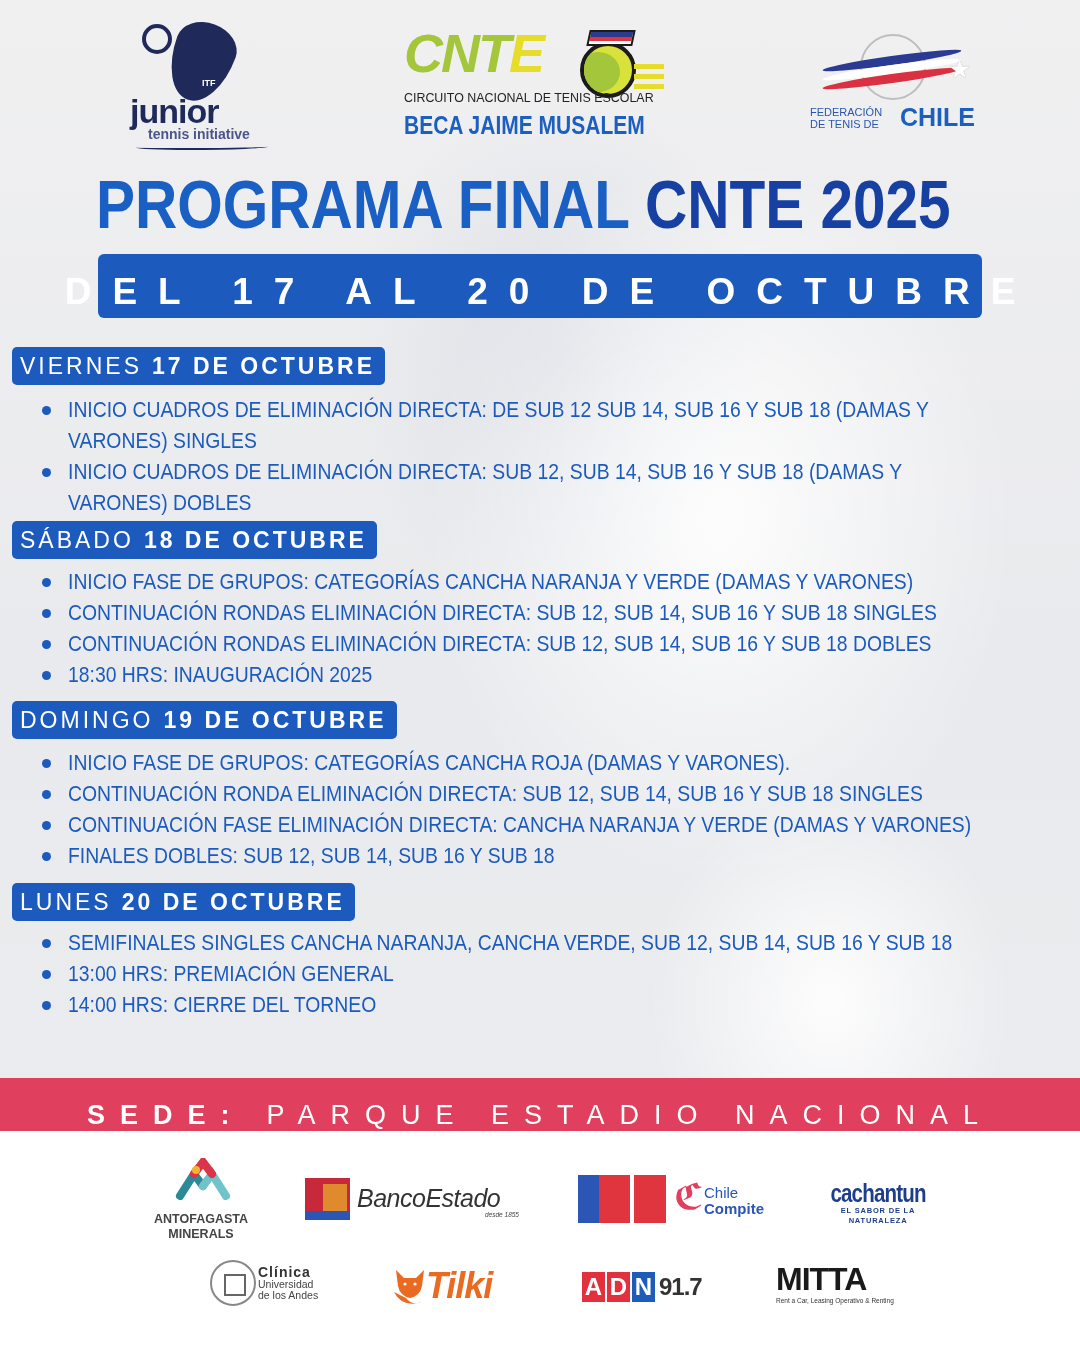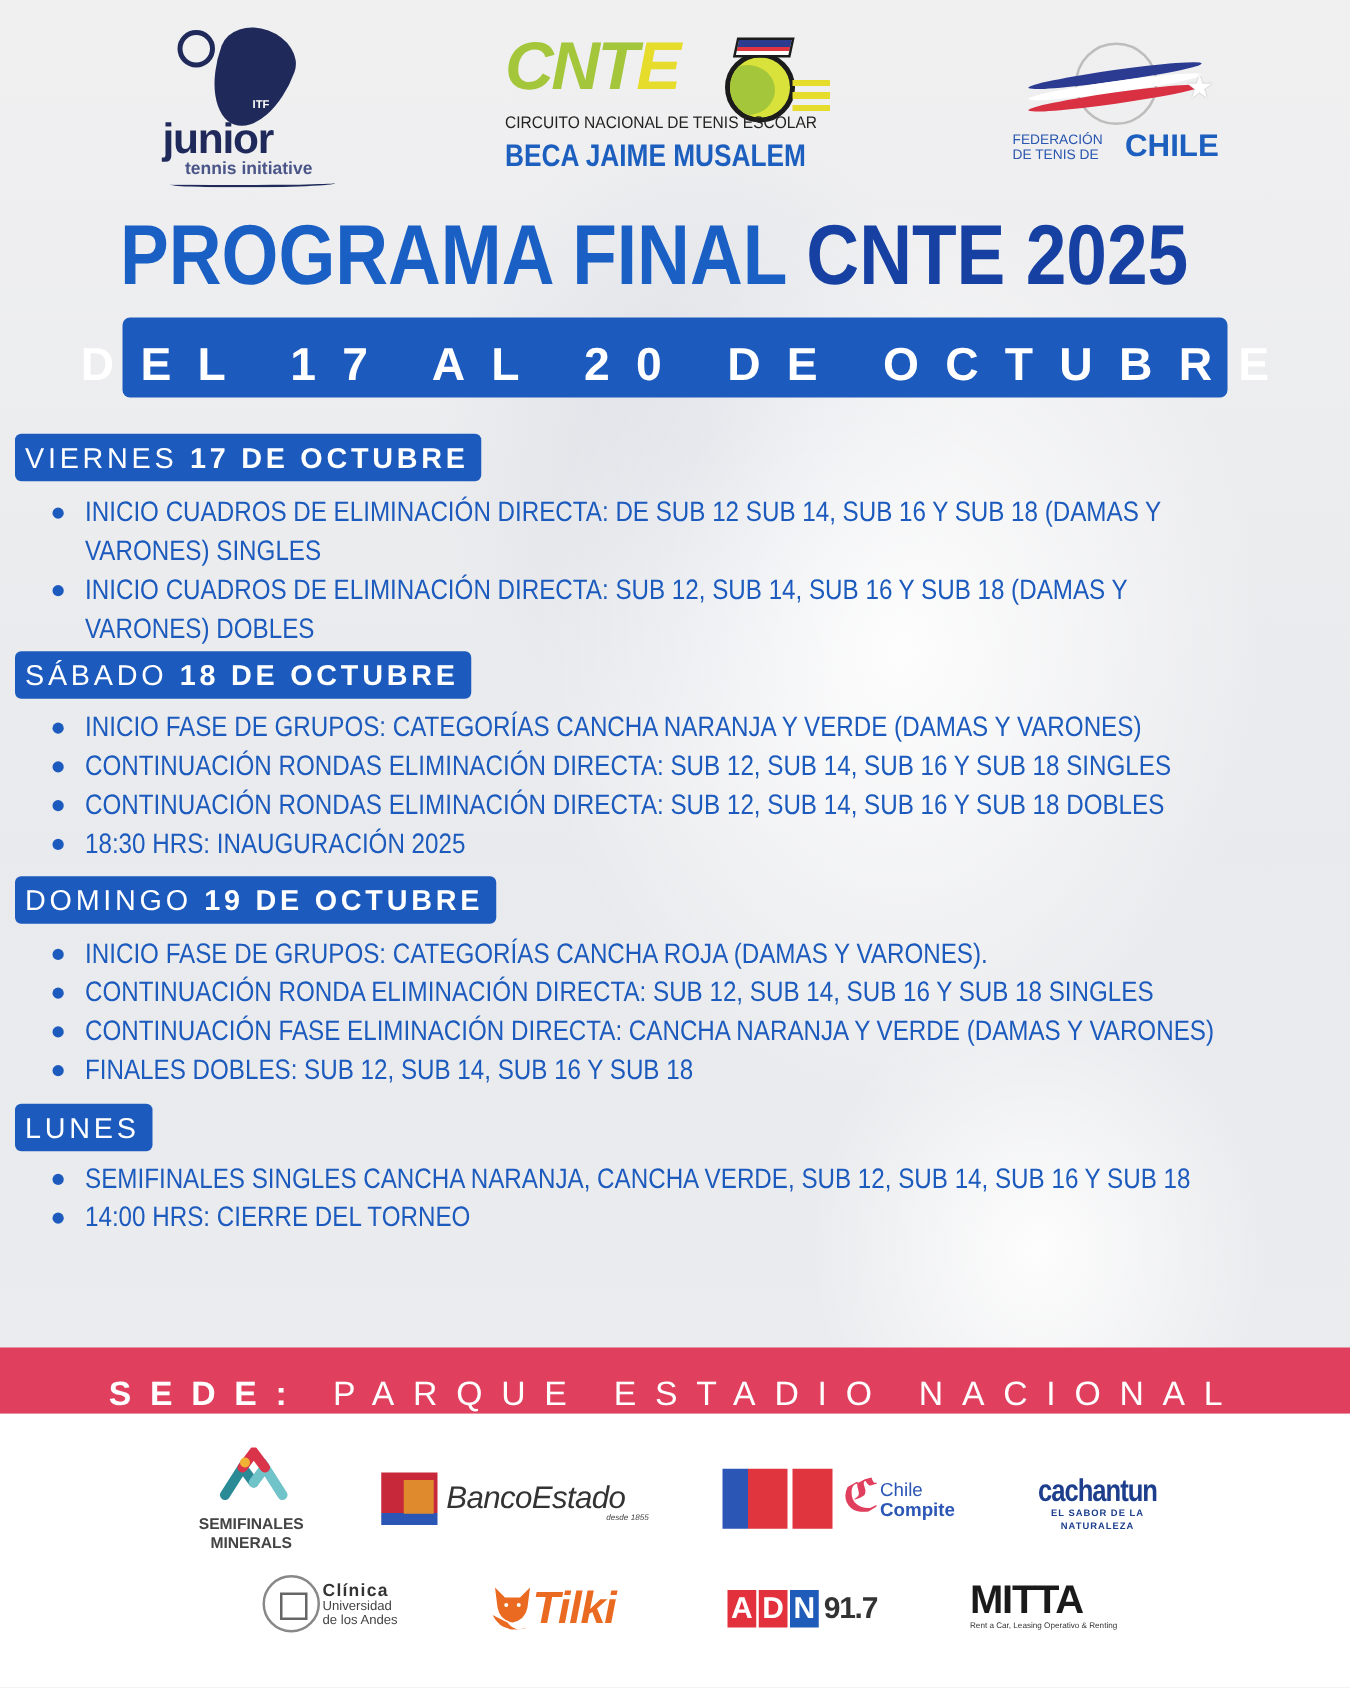--- a/index.html
+++ b/index.html
@@ -326,42 +326,44 @@
   </div>
   <ul class="items" style="top:747px;">
     <li><span class="bullet"></span><span class="txt">INICIO FASE DE GRUPOS: CATEGORÍAS CANCHA ROJA (DAMAS Y VARONES).</span></li>
     <li><span class="bullet"></span><span class="txt">CONTINUACIÓN RONDA ELIMINACIÓN DIRECTA: SUB 12, SUB 14, SUB 16 Y SUB 18 SINGLES</span></li>
     <li><span class="bullet"></span><span class="txt">CONTINUACIÓN FASE ELIMINACIÓN DIRECTA: CANCHA NARANJA Y VERDE (DAMAS Y VARONES)</span></li>
     <li><span class="bullet"></span><span class="txt">FINALES DOBLES: SUB 12, SUB 14, SUB 16 Y SUB 18</span></li>
   </ul>
 
   <div class="day-header" style="top:883px;">
     <span class="dname">LUNES</span>
+    <span class="ddate">20 DE OCTUBRE</span>
   </div>
   <ul class="items" style="top:927px;">
     <li><span class="bullet"></span><span class="txt">SEMIFINALES SINGLES CANCHA NARANJA, CANCHA VERDE, SUB 12, SUB 14, SUB 16 Y SUB 18</span></li>
+    <li><span class="bullet"></span><span class="txt">13:00 HRS: PREMIACIÓN GENERAL</span></li>
     <li><span class="bullet"></span><span class="txt">14:00 HRS: CIERRE DEL TORNEO</span></li>
   </ul>
 
   <div class="venue-bar">
     <span class="v-label">SEDE:</span>
     <span class="v-value">PARQUE ESTADIO NACIONAL</span>
   </div>
 
   <div class="sponsors-area"></div>
 
   <div class="sp sp-antofa">
     <svg class="mtn" viewBox="0 0 58 42">
       <polyline points="6,38 20,16 29,28" fill="none" stroke="#2a8a96" stroke-width="8" stroke-linecap="round"></polyline>
       <polyline points="29,28 38,16 52,38" fill="none" stroke="#6fc3c9" stroke-width="8" stroke-linecap="round"></polyline>
       <polyline points="20,16 29,4 38,16" fill="none" stroke="#d9344a" stroke-width="8" stroke-linecap="round"></polyline>
       <circle cx="22" cy="12" r="4" fill="#f2b233"></circle>
     </svg>
     <div class="lbl">
-      <div>SEMIFINALES</div>
+      <div>ANTOFAGASTA</div>
       <div>MINERALS</div>
     </div>
   </div>
 
   <div class="sp sp-banco">
     <div class="sq"></div>
     <span class="name">BancoEstado</span>
     <span class="since">desde 1855</span>
   </div>
 

